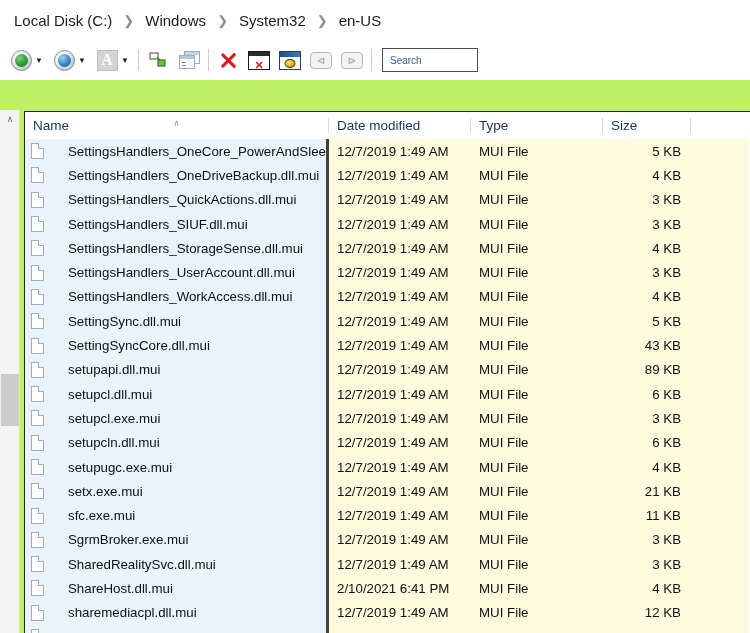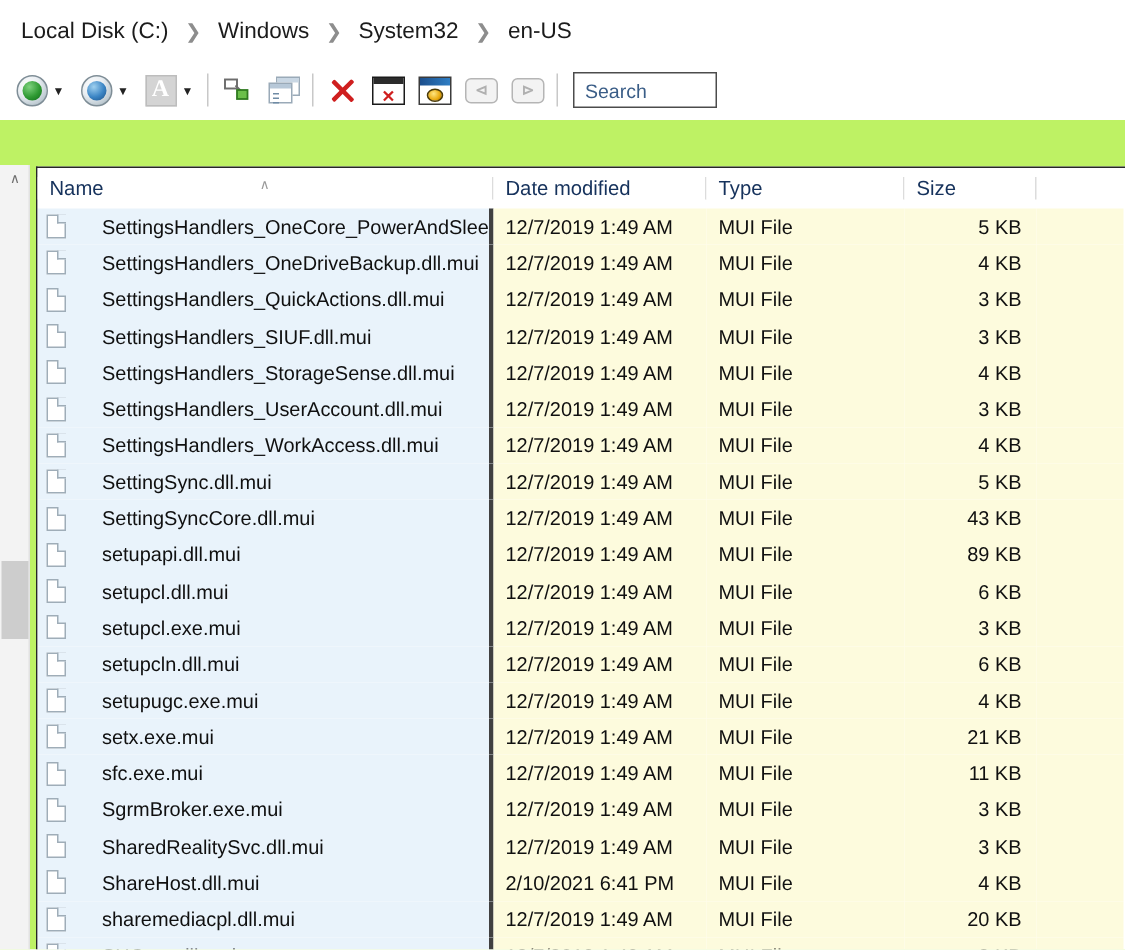--- a/index.html
+++ b/index.html
@@ -190,21 +190,21 @@
     border: 1px solid #4c4c4c;
     background: #ffffff;
     display: flex; align-items: center;
     padding-left: 7px;
     margin-left: 4px;
   }
   .search-box input {
     border: 0; outline: 0; padding: 0; margin: 0;
     width: 100%; height: 100%;
     font-family: "Liberation Sans", sans-serif;
-    font-size: 13px;
+    font-size: 10px;
     color: #2d4c72;
     background: transparent;
   }
   .search-box input::placeholder { color: #3a5d87; opacity: 1; }
 
   
   .left-scroll {
     position: absolute; left: 0; top: 110px;
     width: 20px; height: 523px;
     background: #f3f3f3;
@@ -643,21 +643,21 @@
           <div class="cell size">4 KB</div>
           <div class="cell blank"></div>
         </div>
         <div class="row">
           <div class="cell name">
             <span class="file-icon"></span>
             <span>sharemediacpl.dll.mui</span>
           </div>
           <div class="cell date">12/7/2019 1:49 AM</div>
           <div class="cell type">MUI File</div>
-          <div class="cell size">20 KB</div>
+          <div class="cell size">12 KB</div>
           <div class="cell blank"></div>
         </div>
         <div class="row">
           <div class="cell name">
             <span class="file-icon"></span>
             <span>SHCore.dll.mui</span>
           </div>
           <div class="cell date">12/7/2019 1:49 AM</div>
           <div class="cell type">MUI File</div>
           <div class="cell size">3 KB</div>

